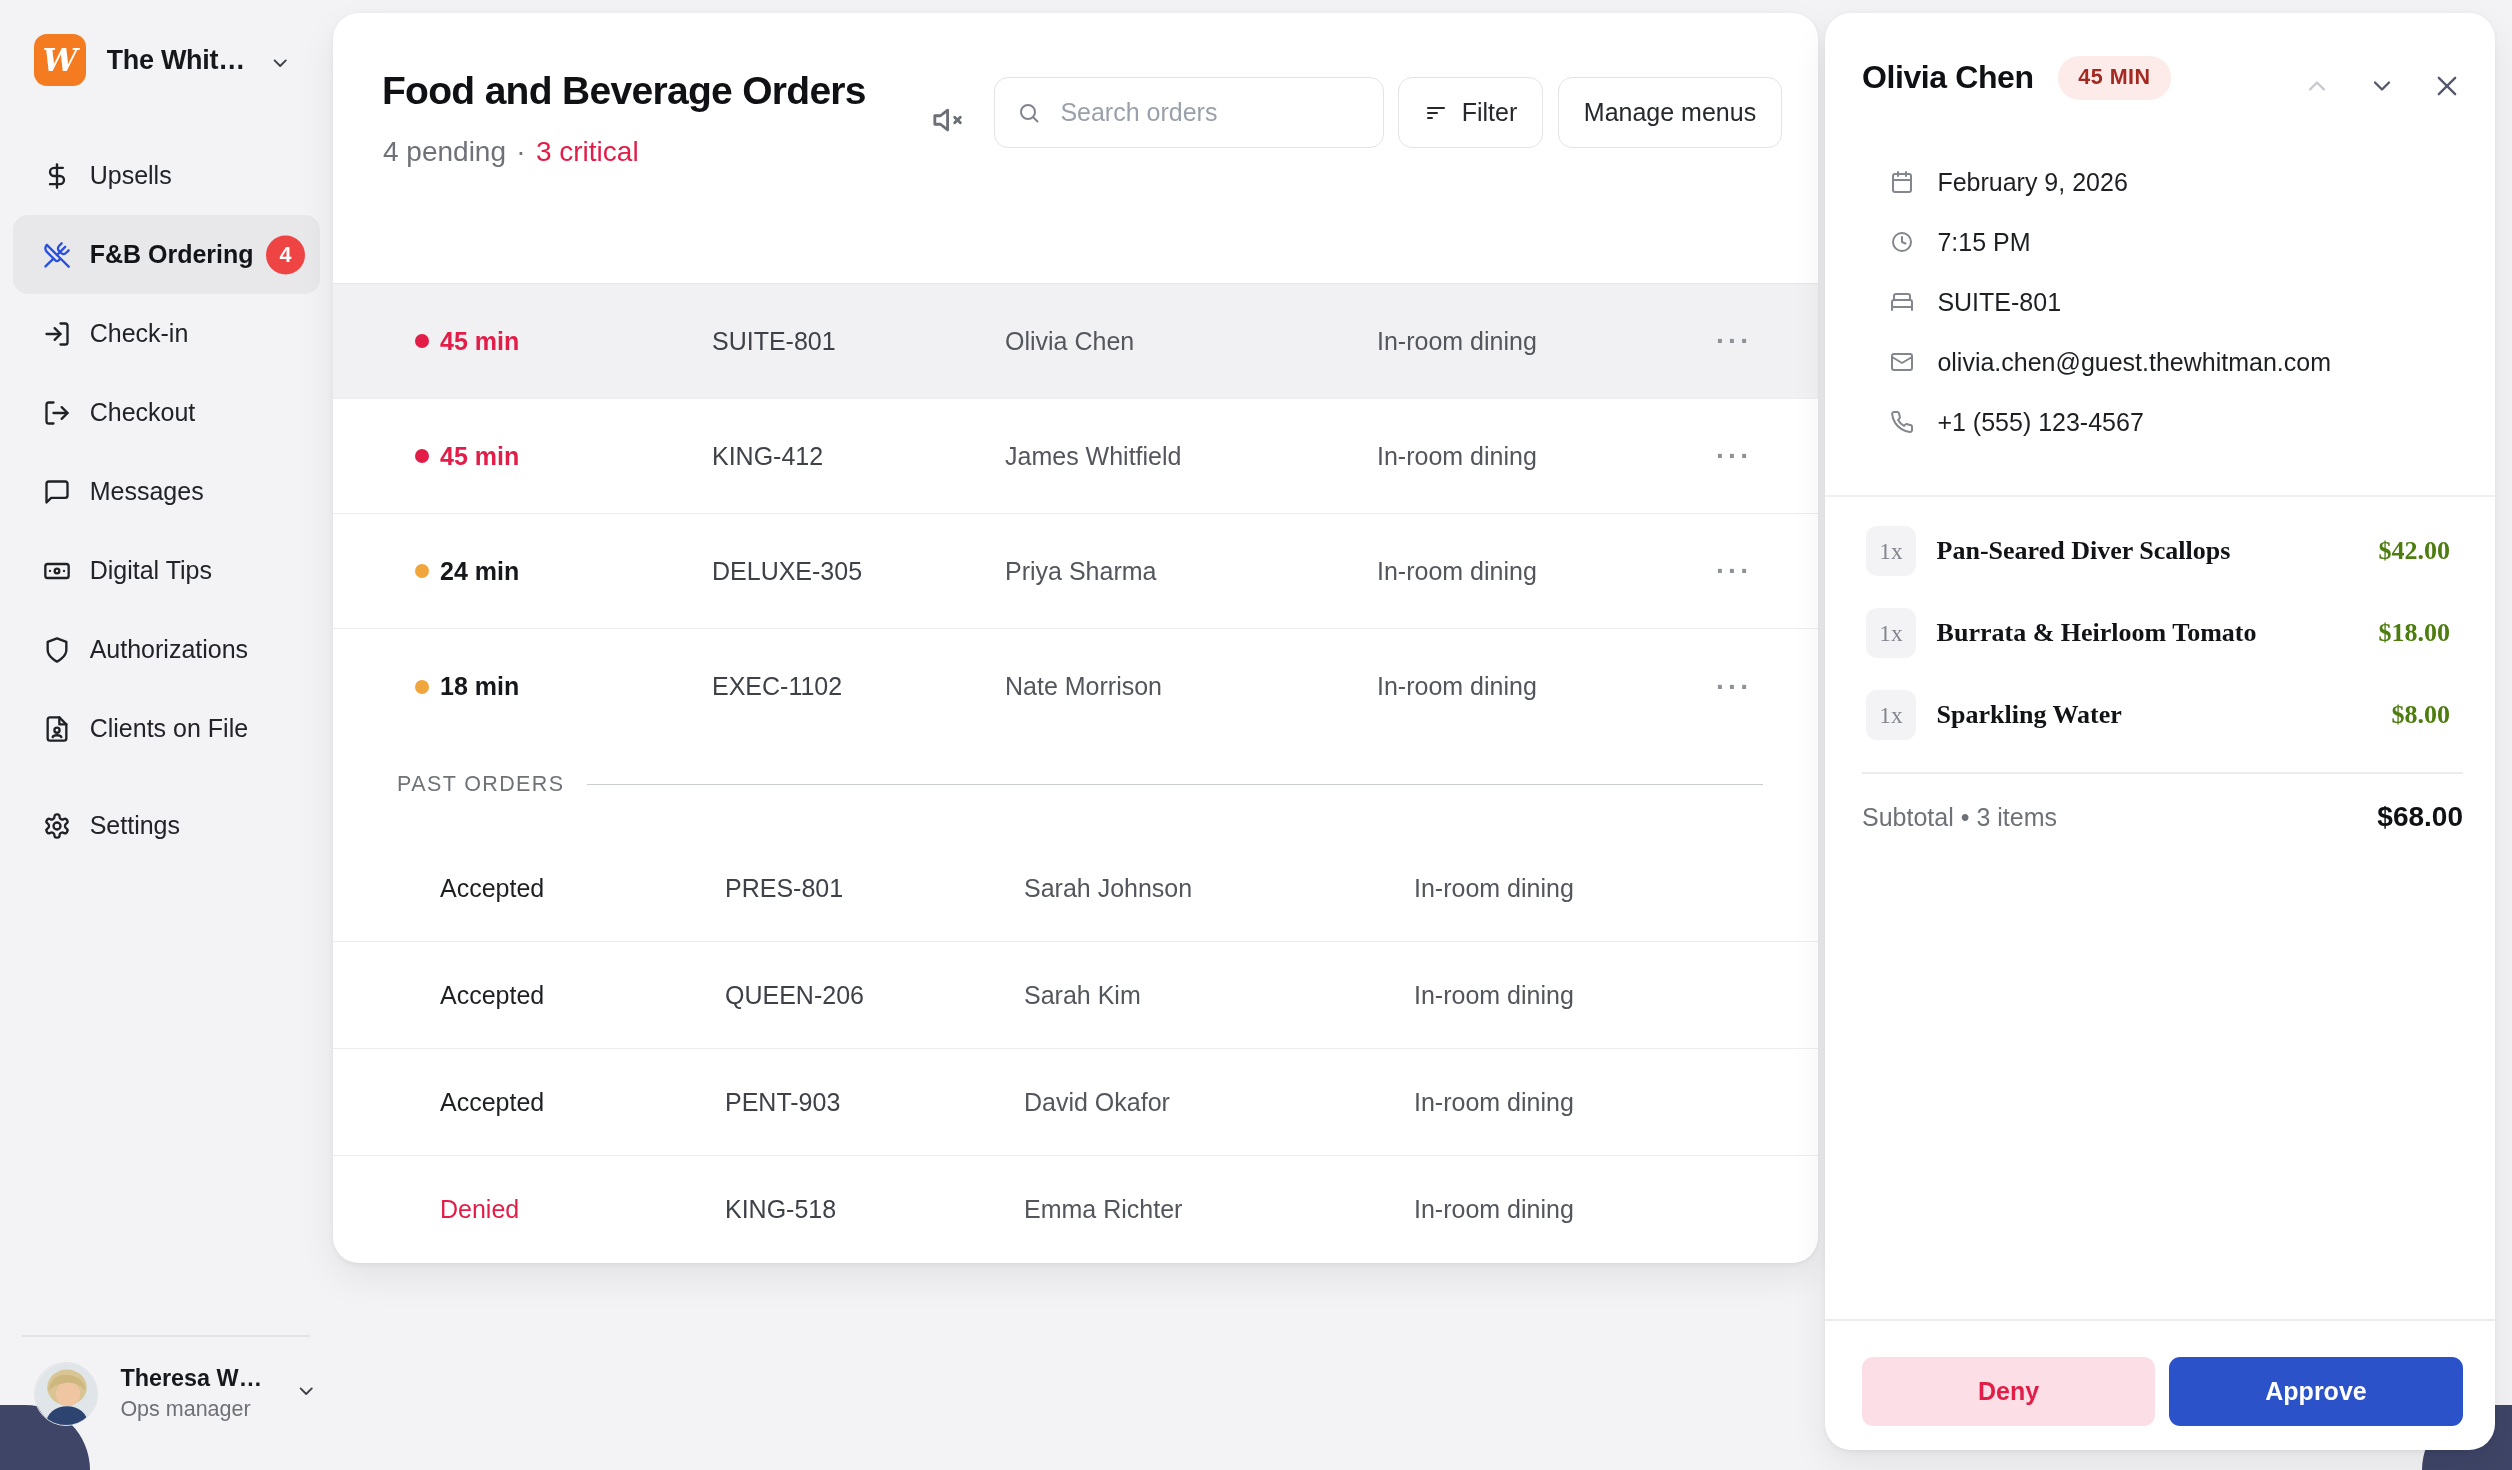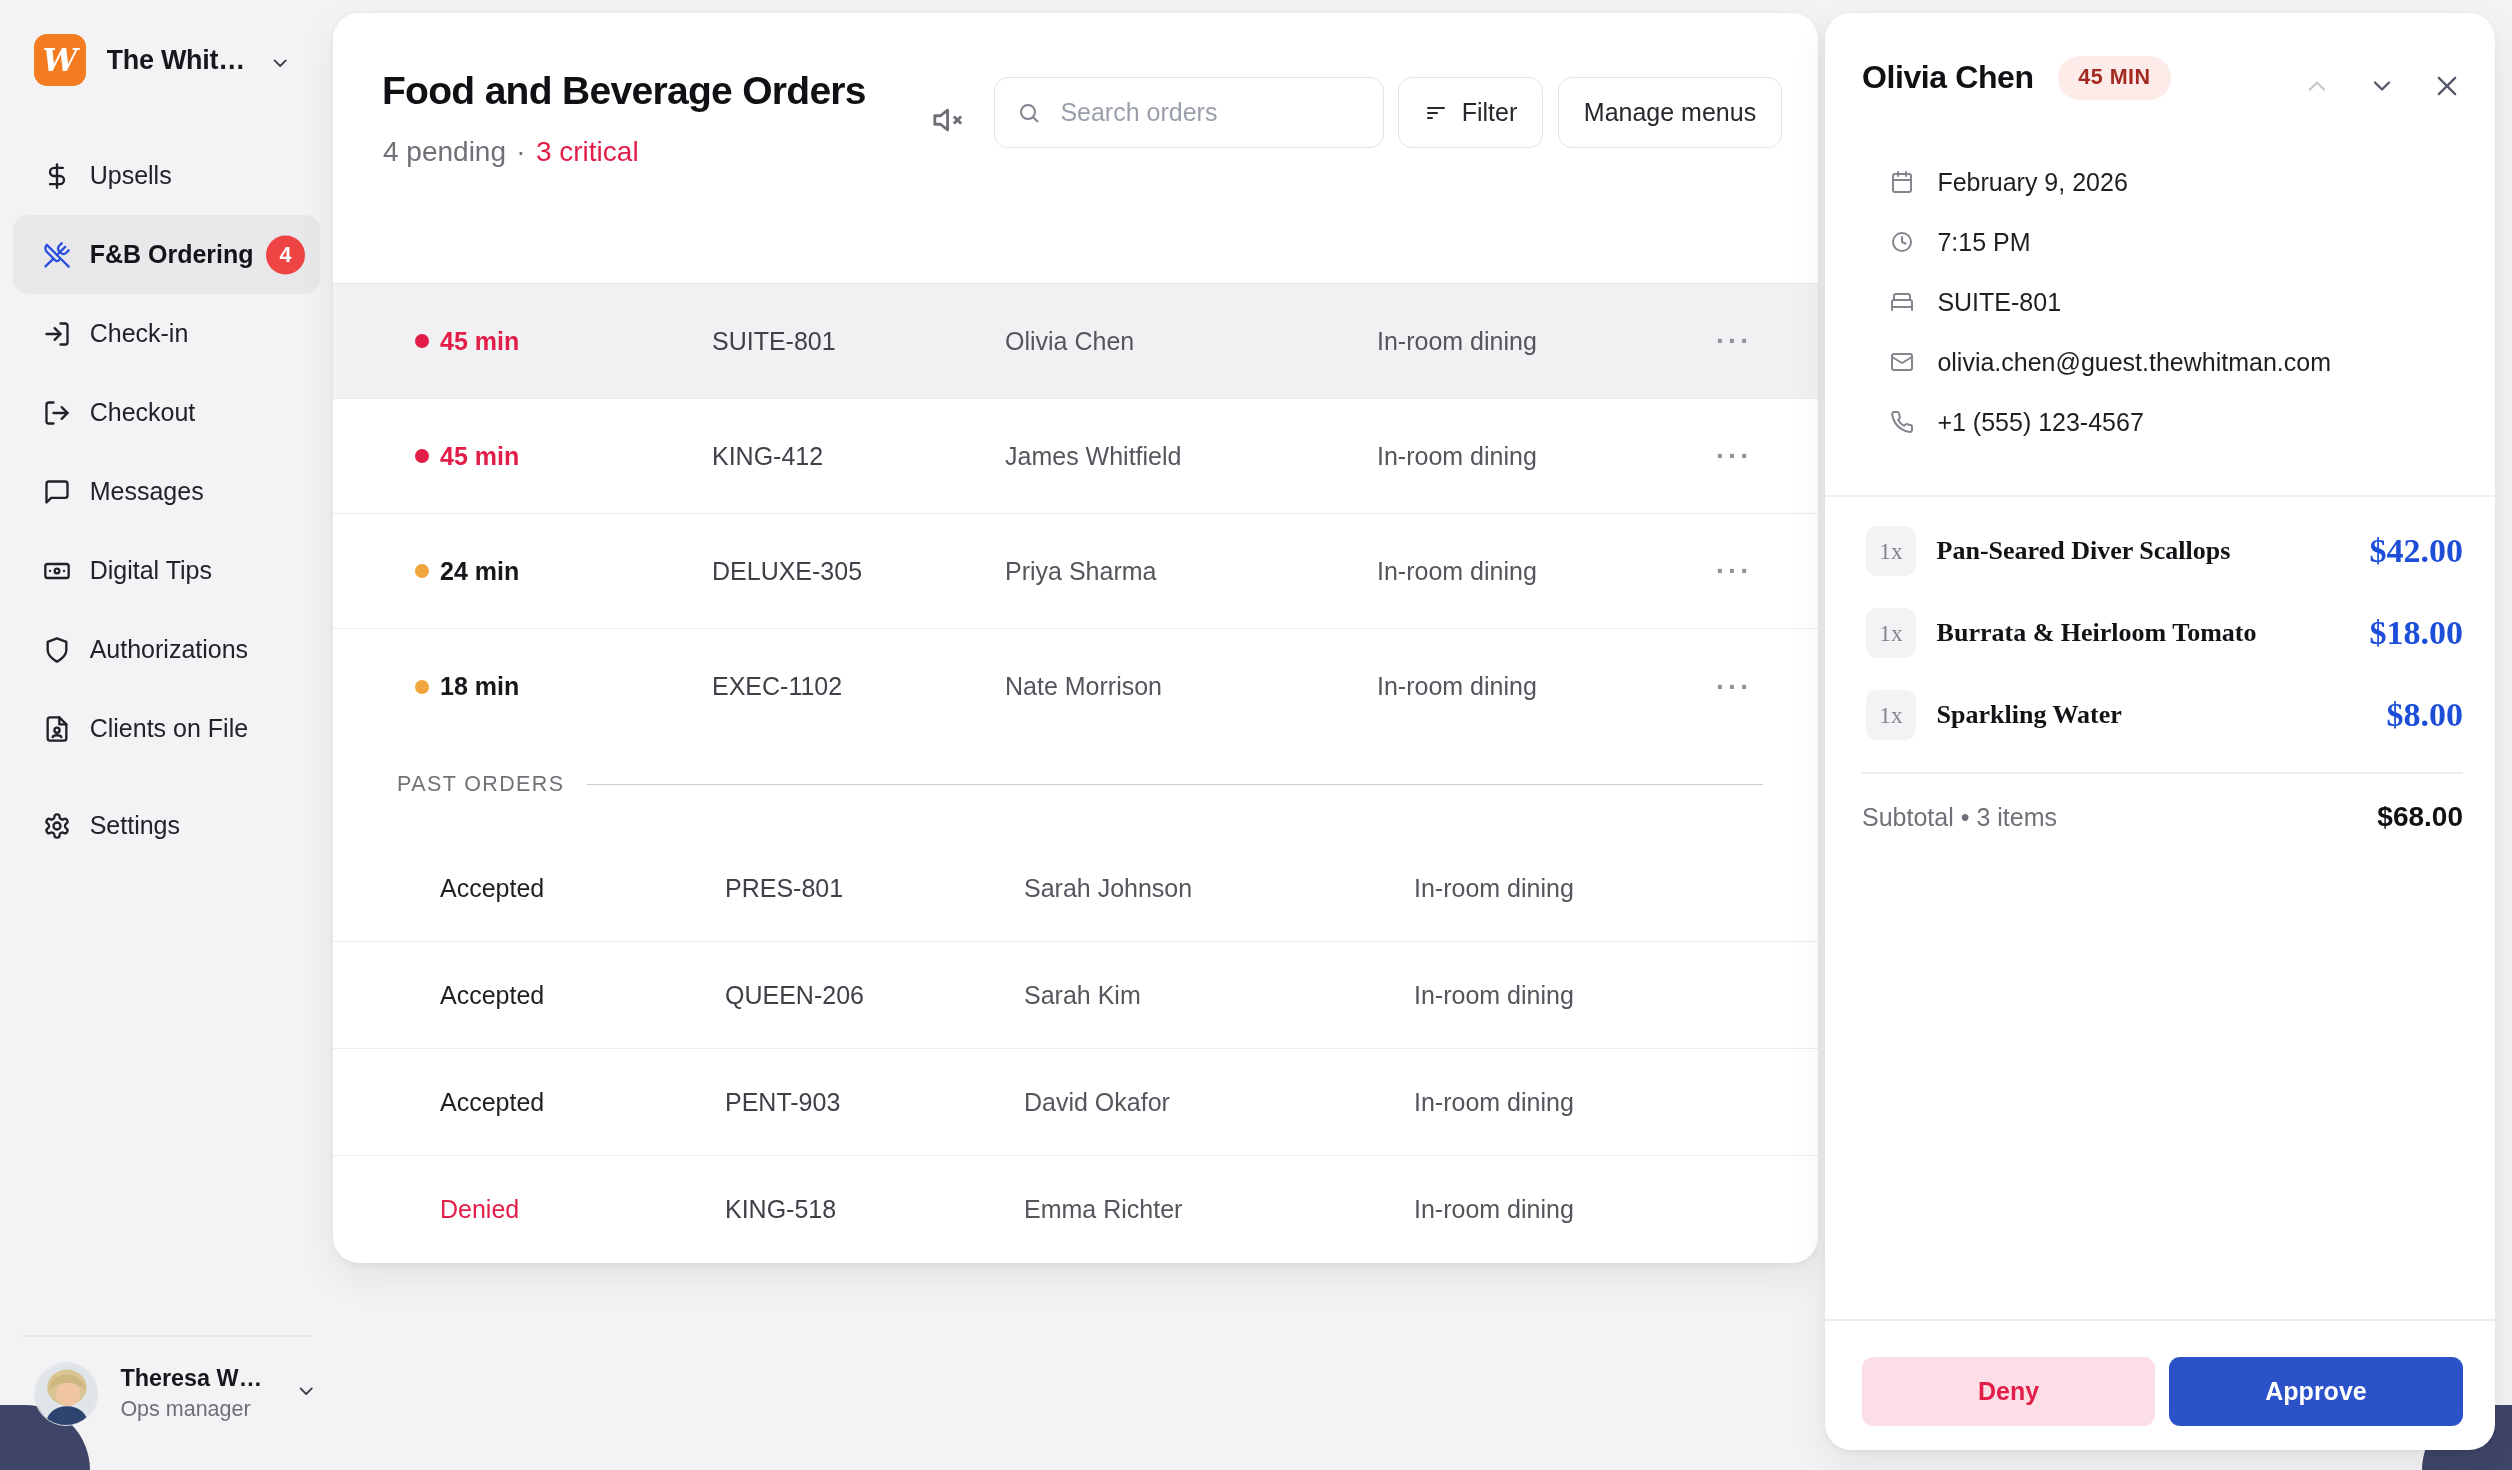--- a/index.html
+++ b/index.html
@@ -124,21 +124,21 @@
   .d-icon { width:24px; height:24px; color:#83868d; flex:0 0 24px; }
   .d-icon svg { width:24px; height:24px; }
   .dval { margin-left:23.4px; font-size:25px; color:#1d1f23; font-weight:500; white-space:nowrap; }
 
   .pdivider { position:absolute; left:0; top:482px; width:100%; height:1.9px; background:#efeff1; }
   .items { position:absolute; left:41px; right:32px; top:497px;font-family:Liberation Serif, serif; }
   .irow { position:relative; height:82px; display:flex; align-items:center; }
   .qty { width:50px; height:50px; border-radius:11.2px; background:#f3f3f5; color:#83868d; font-size:23.4px;
     display:flex; align-items:center; justify-content:center; flex:0 0 50px; }
   .iname { margin-left:20.6px; font-size:26px; font-weight:600; color:#121317; white-space:nowrap; }
-  .iprice { position:absolute; right:0; font-size:34px; font-weight:600; color:#1d4ed8; }
+  .iprice { position:absolute; right:13px; font-size:26px; font-weight:600; color:#4d7c0f; }
   .idivider { position:absolute; left:37px; right:32px; top:759px; height:1.9px; background:#ececef; }
   .subtotal { position:absolute; left:37px; right:32px; top:778px; height:52px; display:flex; align-items:center; }
   .sub-label { font-size:25px; color:#6e7177; }
   .sub-value { position:absolute; right:0; font-size:28px; font-weight:700; color:#101114; }
 
   .panel-footer-line { position:absolute; left:0; top:1306px; width:100%; height:1.9px; background:#ececef; }
   .deny, .approve {
     position:absolute; top:1344px; height:69px; border-radius:11.2px; border:none;
     font-size:25px; font-weight:600; font-family:inherit; cursor:pointer;
   }

